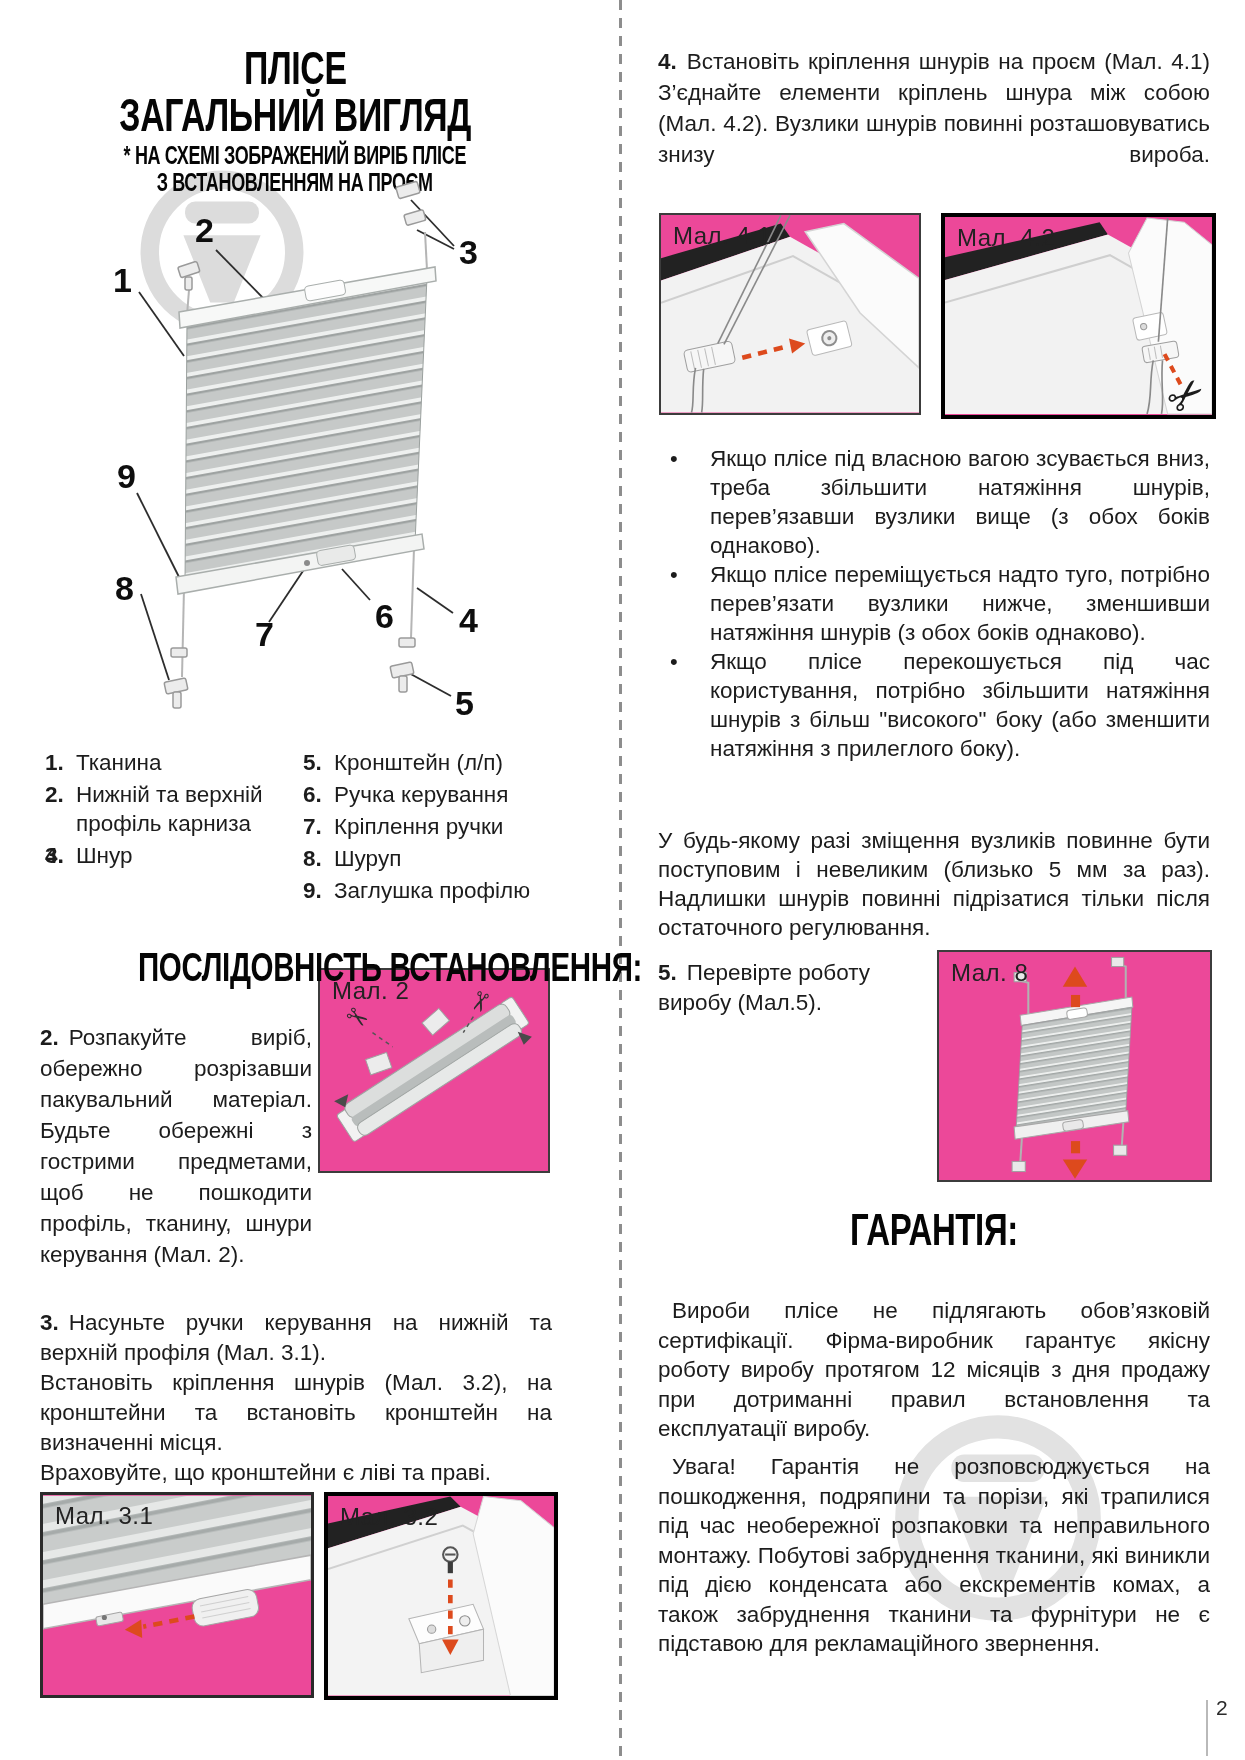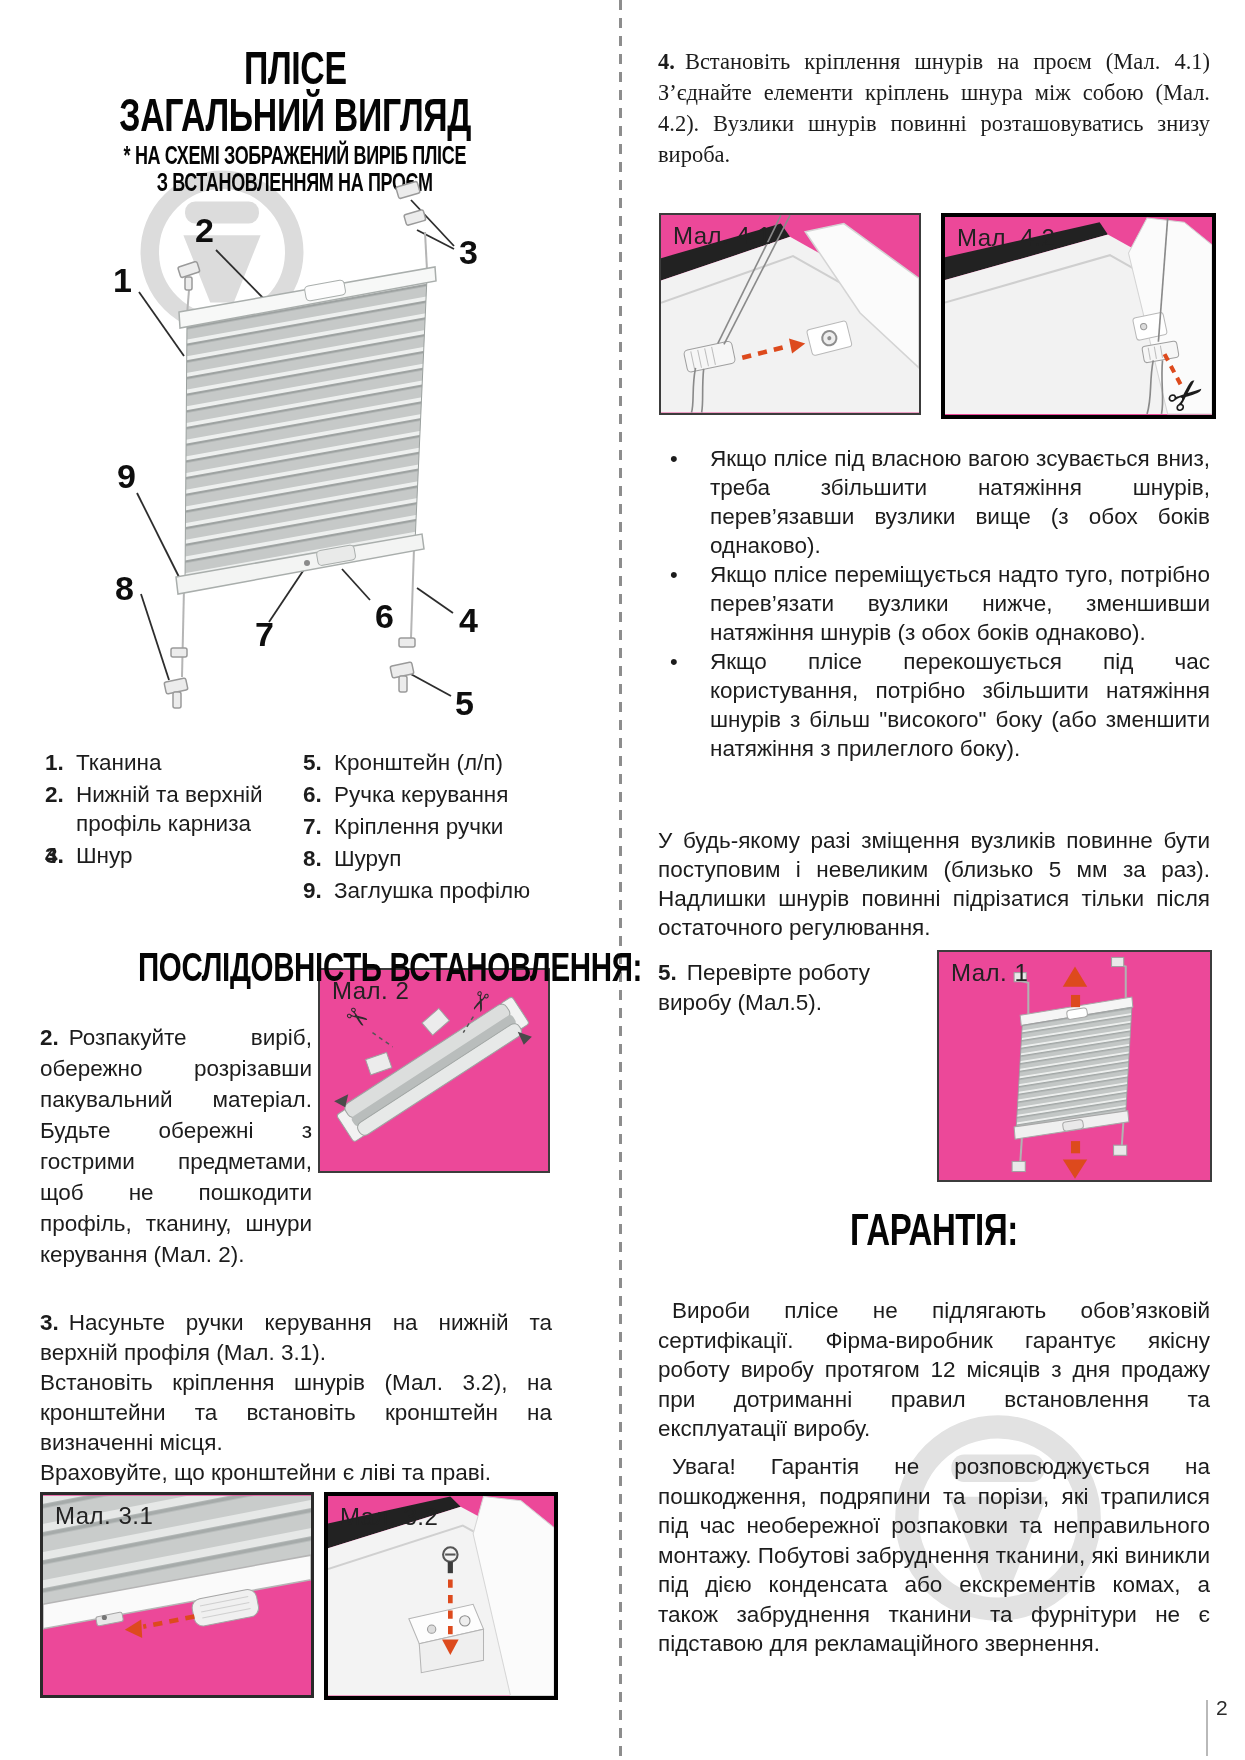--- a/index.html
+++ b/index.html
@@ -232,21 +232,21 @@
       <g>
         <circle cx="118" cy="56" r="7" fill="#f2f2f2" stroke="#555" stroke-width="2"></circle>
         <line x1="113" y1="56" x2="123" y2="56" stroke="#555" stroke-width="2"></line>
         <rect x="115.5" y="63" width="5" height="11" fill="#3b3b3b"></rect>
       </g>
       <line x1="118" y1="80" x2="118" y2="136" stroke="#dd4a1d" stroke-width="4.5" stroke-dasharray="8 7"></line>
       <polygon points="110,138 126,138 118,153" fill="#dd4a1d"></polygon>
     </svg>
   </div>
 
-  <p class="abs body jall z1" style="left:658px;top:46px;width:552px;line-height:31px;font-family:Liberation Serif, serif;">
+  <p class="abs body jall z1" style="left:658px;top:46px;width:552px;line-height:31px;">
     <b class="stepnum">4.</b><span>Встановіть кріплення шнурів на проєм (Мал. 4.1) З’єднайте елементи кріплень шнура між собою (Мал. 4.2). Вузлики шнурів повинні розташовуватись знизу вироба.</span>
   </p>
 
   <div class="figure b-thin" style="left:659px;top:213px;width:258px;height:198px;">
     <div class="fig-label">Мал. 4.1</div>
     <svg viewBox="0 0 254 194">
       <polygon points="0,42 118,8 127,21 0,64" fill="#222"></polygon>
       <polygon points="0,64 127,21 254,92 254,194 0,194" fill="#f2f2f2"></polygon>
       <polyline points="0,86 130,40 254,110" fill="none" stroke="#cfcfcf" stroke-width="2"></polyline>
       <polygon points="142,16 180,8 254,62 254,150 196,96" fill="#fbfbfb" stroke="#d4d4d4" stroke-width="1.5"></polygon>
@@ -310,21 +310,21 @@
 
   <p class="abs body just z1" style="left:658px;top:826px;width:552px;">
     <span>У будь-якому разі зміщення вузликів повинне бути поступовим і невеликим (близько 5 мм за раз). Надлишки шнурів повинні підрізатися тільки після остаточного регулювання.</span>
   </p>
 
   <p class="abs body z1" style="left:658px;top:958px;width:278px;line-height:30px;">
     <b class="stepnum">5.</b><span>Перевірте роботу виробу (Мал.5).</span>
   </p>
 
   <div class="figure b-thin" style="left:937px;top:950px;width:271px;height:228px;">
-    <div class="fig-label">Мал. 1</div>
+    <div class="fig-label">Мал. 8</div>
     <svg viewBox="0 0 267 224">
       <g stroke="#b2b2b2" stroke-width="2" fill="none">
         <path d="M88 64 L88 30 L80 28"></path>
         <path d="M184 46 L184 14 L176 12"></path>
         <path d="M82 178 L80 208"></path>
         <path d="M182 162 L180 192"></path>
       </g>
       <g fill="#e9e9e9" stroke="#a0a0a0">
         <rect x="74" y="20" width="12" height="9"></rect>
         <rect x="170" y="5" width="12" height="9"></rect>

